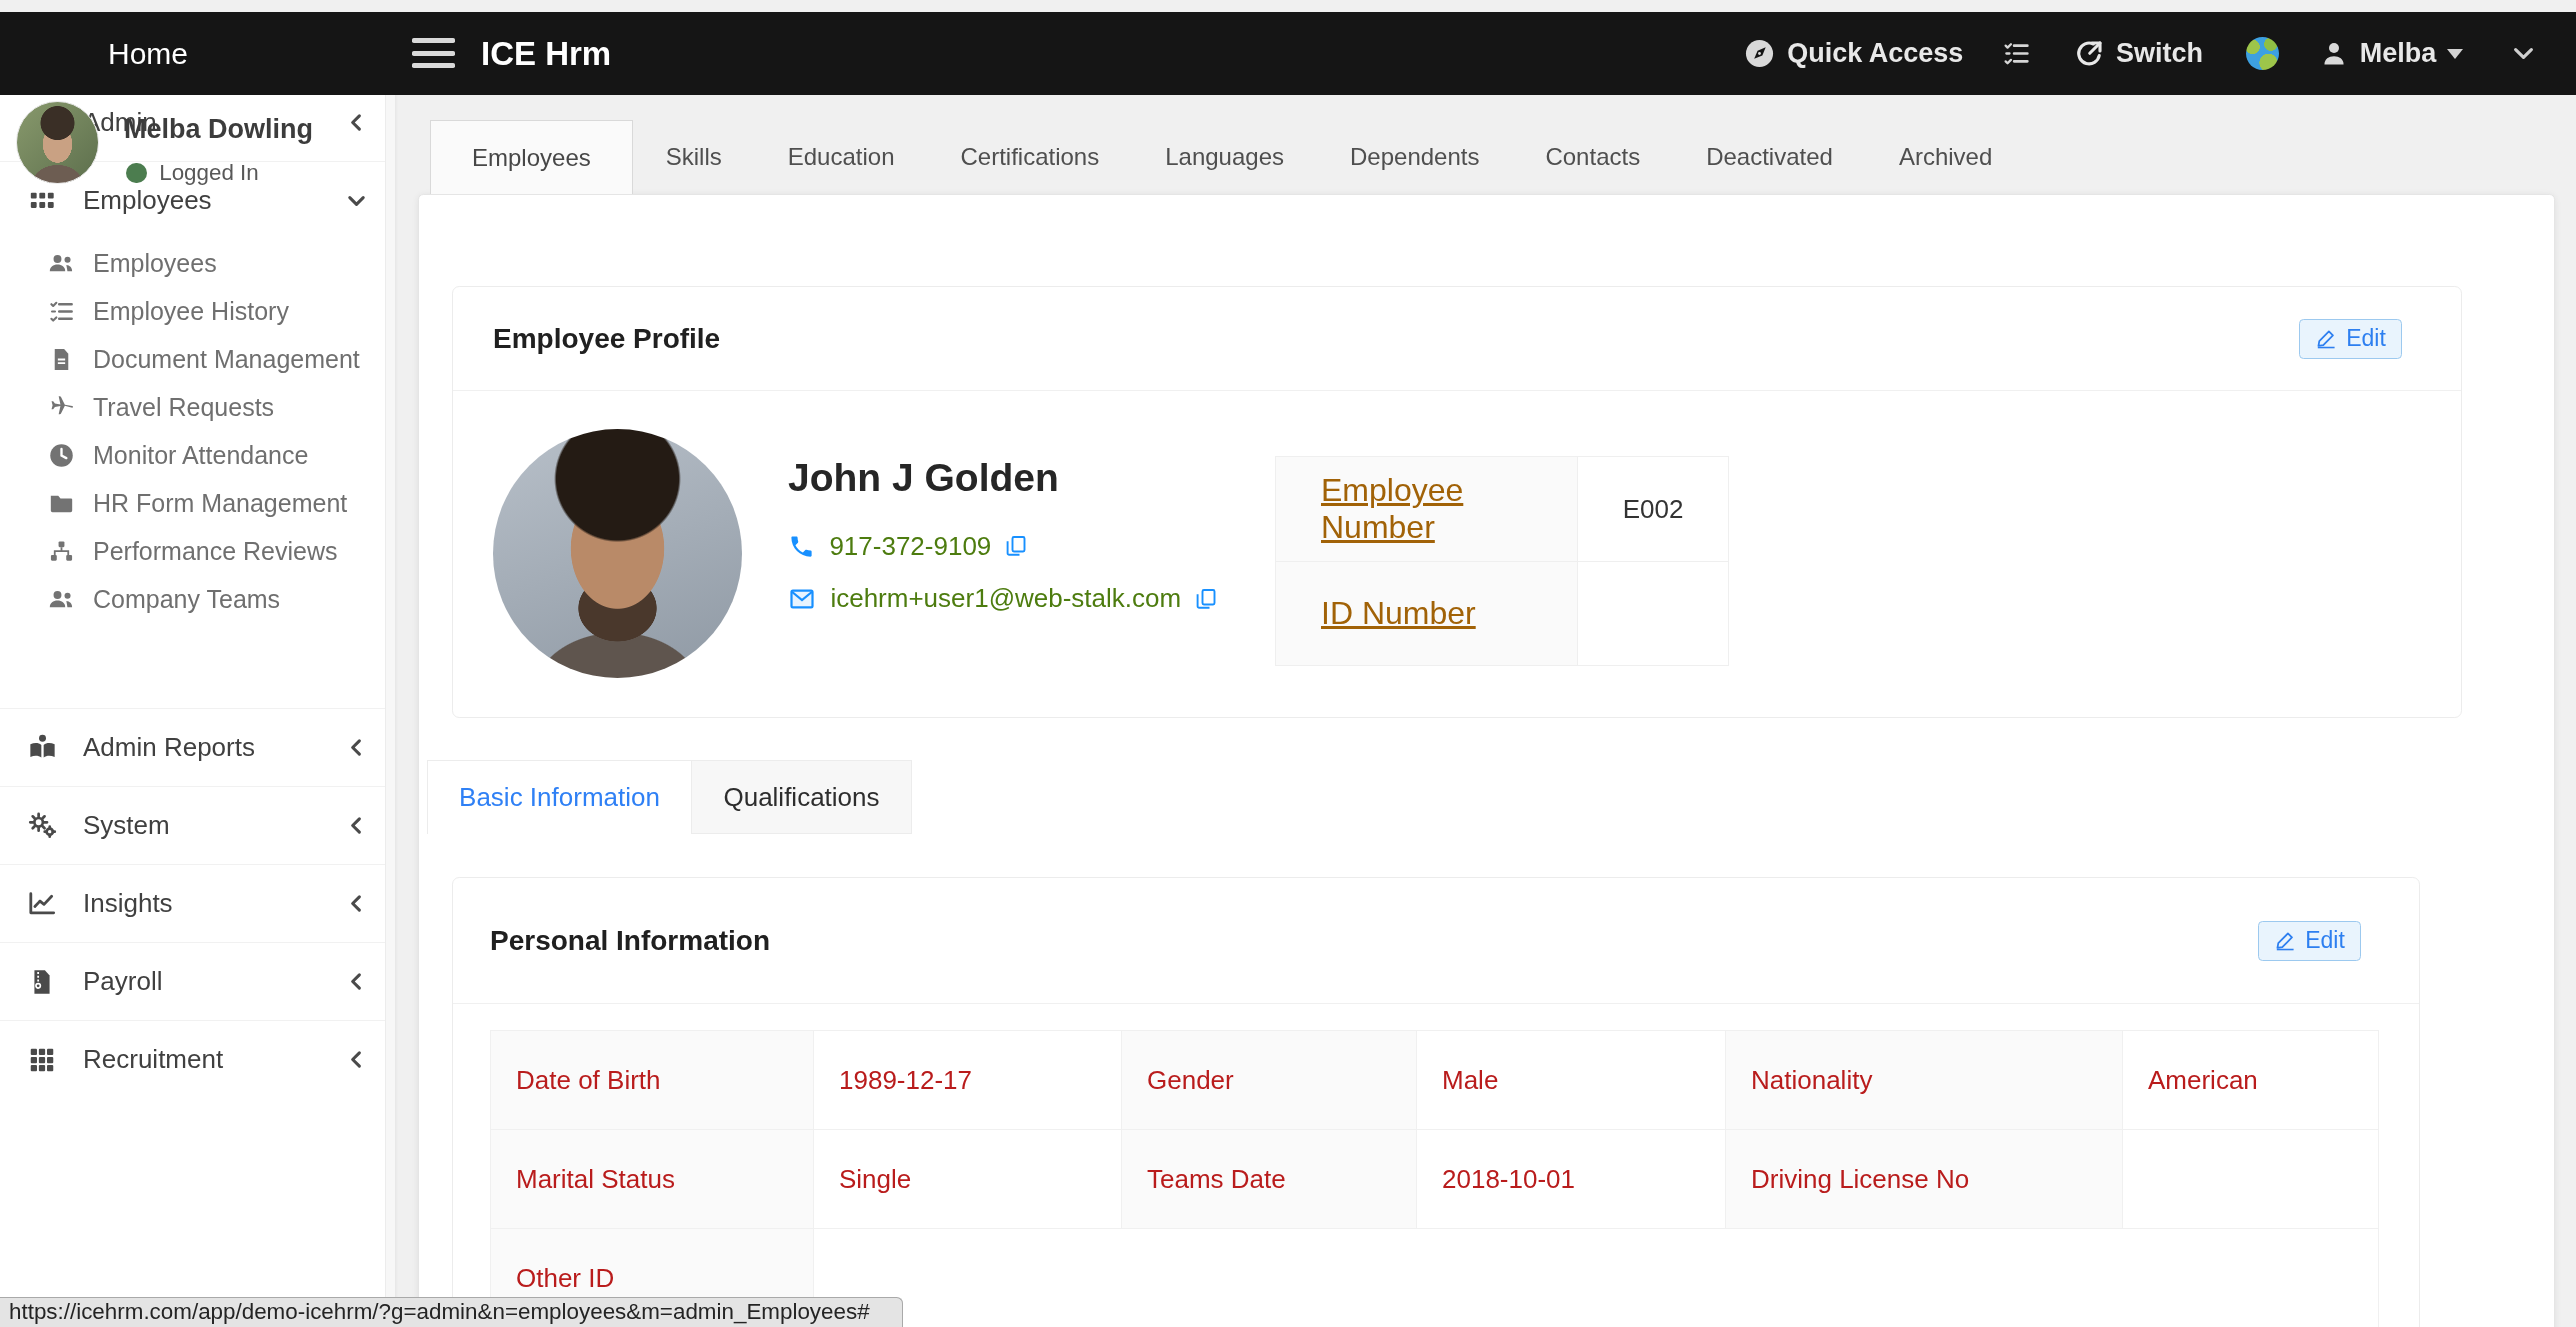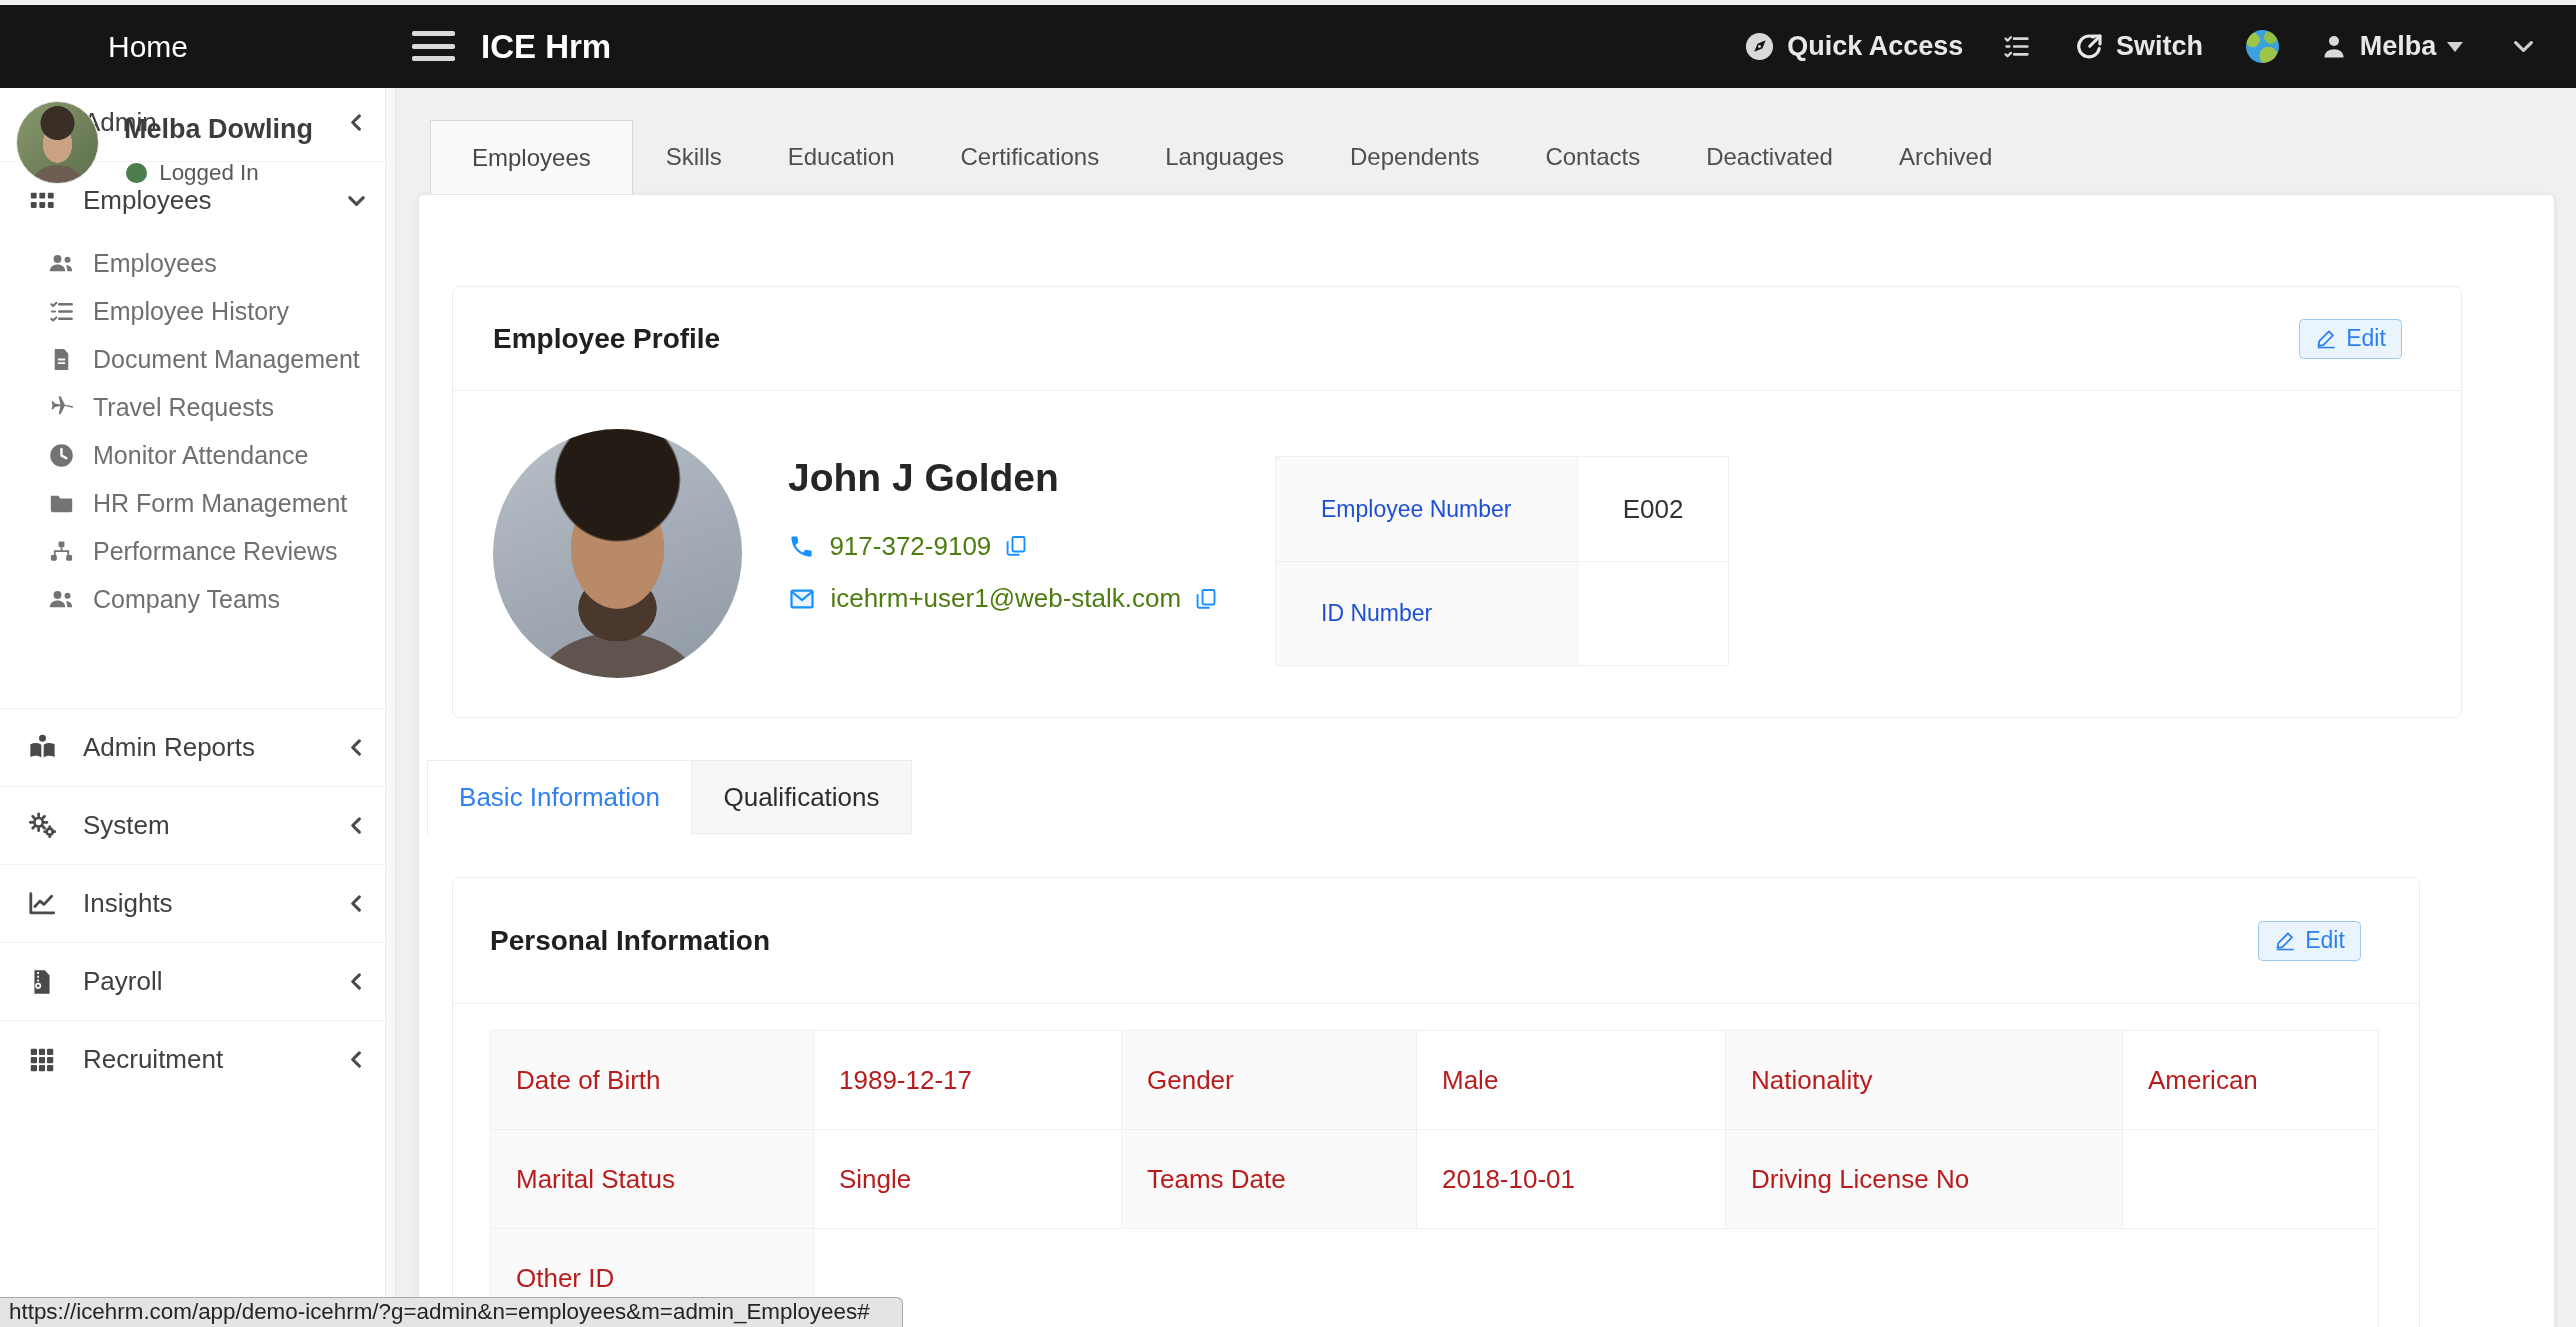--- a/index.html
+++ b/index.html
@@ -1,20 +1,20 @@
 <!DOCTYPE html>
 <html style="font-size:14.4px"><head>
 <meta charset="utf-8">
 <style>
   * { margin:0; padding:0; box-sizing:border-box; }
   html,body { width:2576px; height:1327px; overflow:hidden;
     font-family:"Liberation Sans", sans-serif; background:#f0f0f0; }
 
   
-  .topbar { position:absolute; left:0; top:5px; width:2576px; height:83px; background:#151515; z-index:30; }
+  .topbar { position:absolute; left:0; top:12px; width:2576px; height:83px; background:#151515; z-index:30; }
   .tb-home { position:absolute; left:108px; top:0; height:83px; display:flex; align-items:center;
     color:#fff; font-size:30px; font-weight:400; }
   .tb-burger { position:absolute; left:412px; top:26px; width:43px; height:30.5px; display:flex;
     flex-direction:column; justify-content:space-between; cursor:pointer; }
   .tb-burger i { display:block; height:5.4px; background:#d9d9d9; border-radius:1.8px; }
   .tb-title { position:absolute; left:481px; top:0; height:83px; display:flex; align-items:center;
     color:#fff; font-size:33px; font-weight:700; }
   .tb-right { position:absolute; right:39px; top:0; height:83px; display:flex; align-items:center;
     color:#e8e8e8; font-size:27px; font-weight:600; }
   .tb-grp { display:flex; align-items:center; cursor:pointer; }
@@ -83,21 +83,21 @@
   .emp-info { position:absolute; left:335px; top:65px; }
   .emp-name { font-size:39px; font-weight:700; color:#262626; }
   .contact-row { display:flex; align-items:center; margin-top:30.5px; }
   .contact-row .txt { margin:0 12.6px 0 14.4px; font-size:26px; color:#4d7c0f; }
   .copy-ic { cursor:pointer; }
 
   .mini-table { position:absolute; left:822px; top:65px; width:454px; border:0.9px solid #efefef; }
   .mini-row { display:flex; height:104px; border-top:0.9px solid #efefef; }
   .mini-row:first-child { border-top:none; }
   .mini-label { width:302px; background:#fafafa; border-right:0.9px solid #efefef; display:flex;
-    align-items:center; padding-left:45px; font-size:23px; color:#1d4ed8; }
+    align-items:center; padding-left:45px; font-size:32px; color:#a16207;text-decoration:underline; }
   .mini-value { flex:1; display:flex; align-items:center; justify-content:center; font-size:26px; color:#333; }
 
   .detail-tabs { position:absolute; left:8px; top:565px; display:flex; }
   .dtab { height:74px; display:flex; align-items:center; justify-content:center; font-size:26px; cursor:pointer; }
   .dtab.active { width:265px; background:#fff; border:0.9px solid #ececec; border-bottom:none; color:#2f80f5; }
   .dtab.inactive { width:220px; background:#f7f7f7; border:0.9px solid #ececec; border-left:none; color:#2d2d2d; }
 
   .personal-card { left:33px; top:682px; width:1968px; height:709px; }
   .personal-card .card-head { height:126px; padding:0 58px 0 37px; }
   .pi-table { position:absolute; left:37px; top:152px; width:1888px; border-collapse:collapse; table-layout:fixed; }

